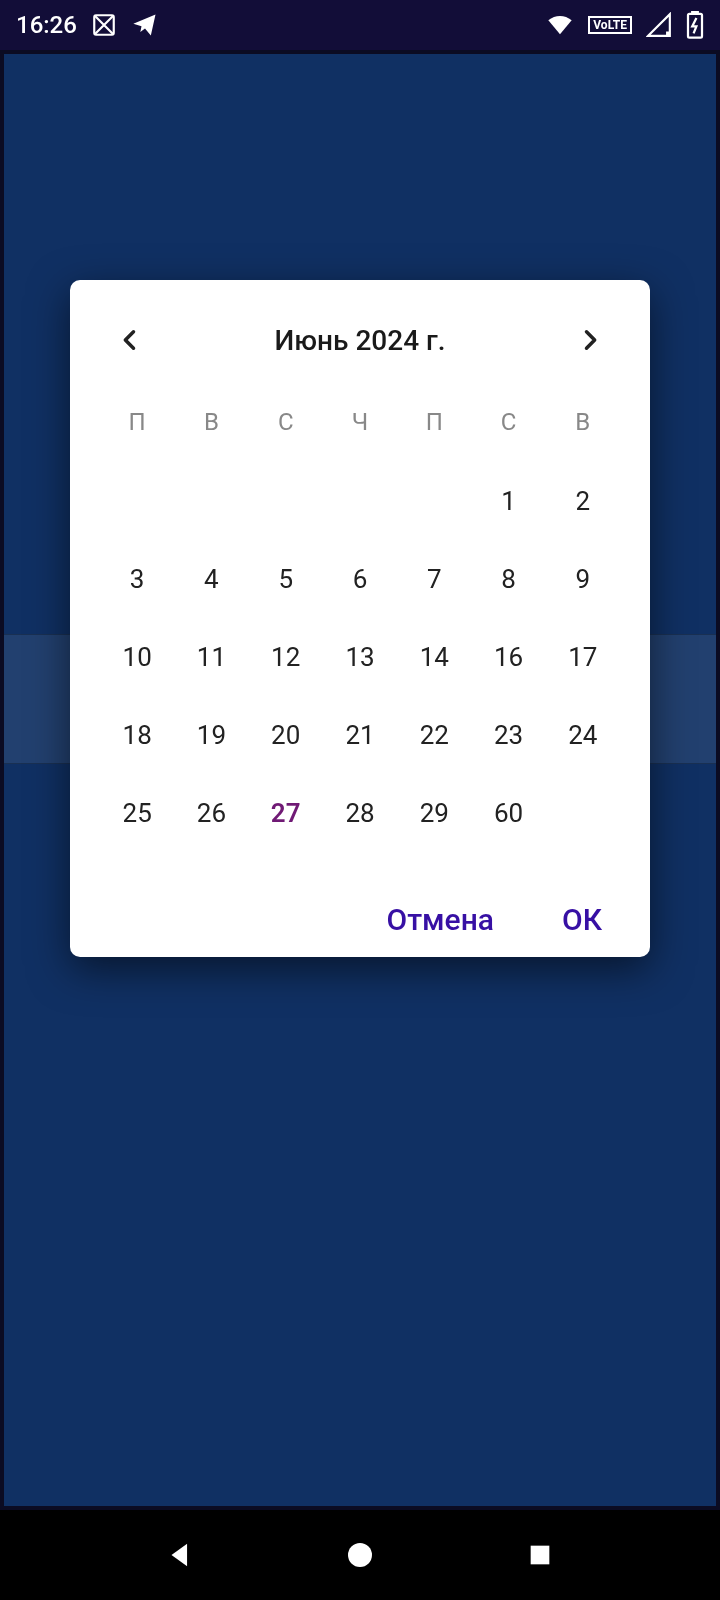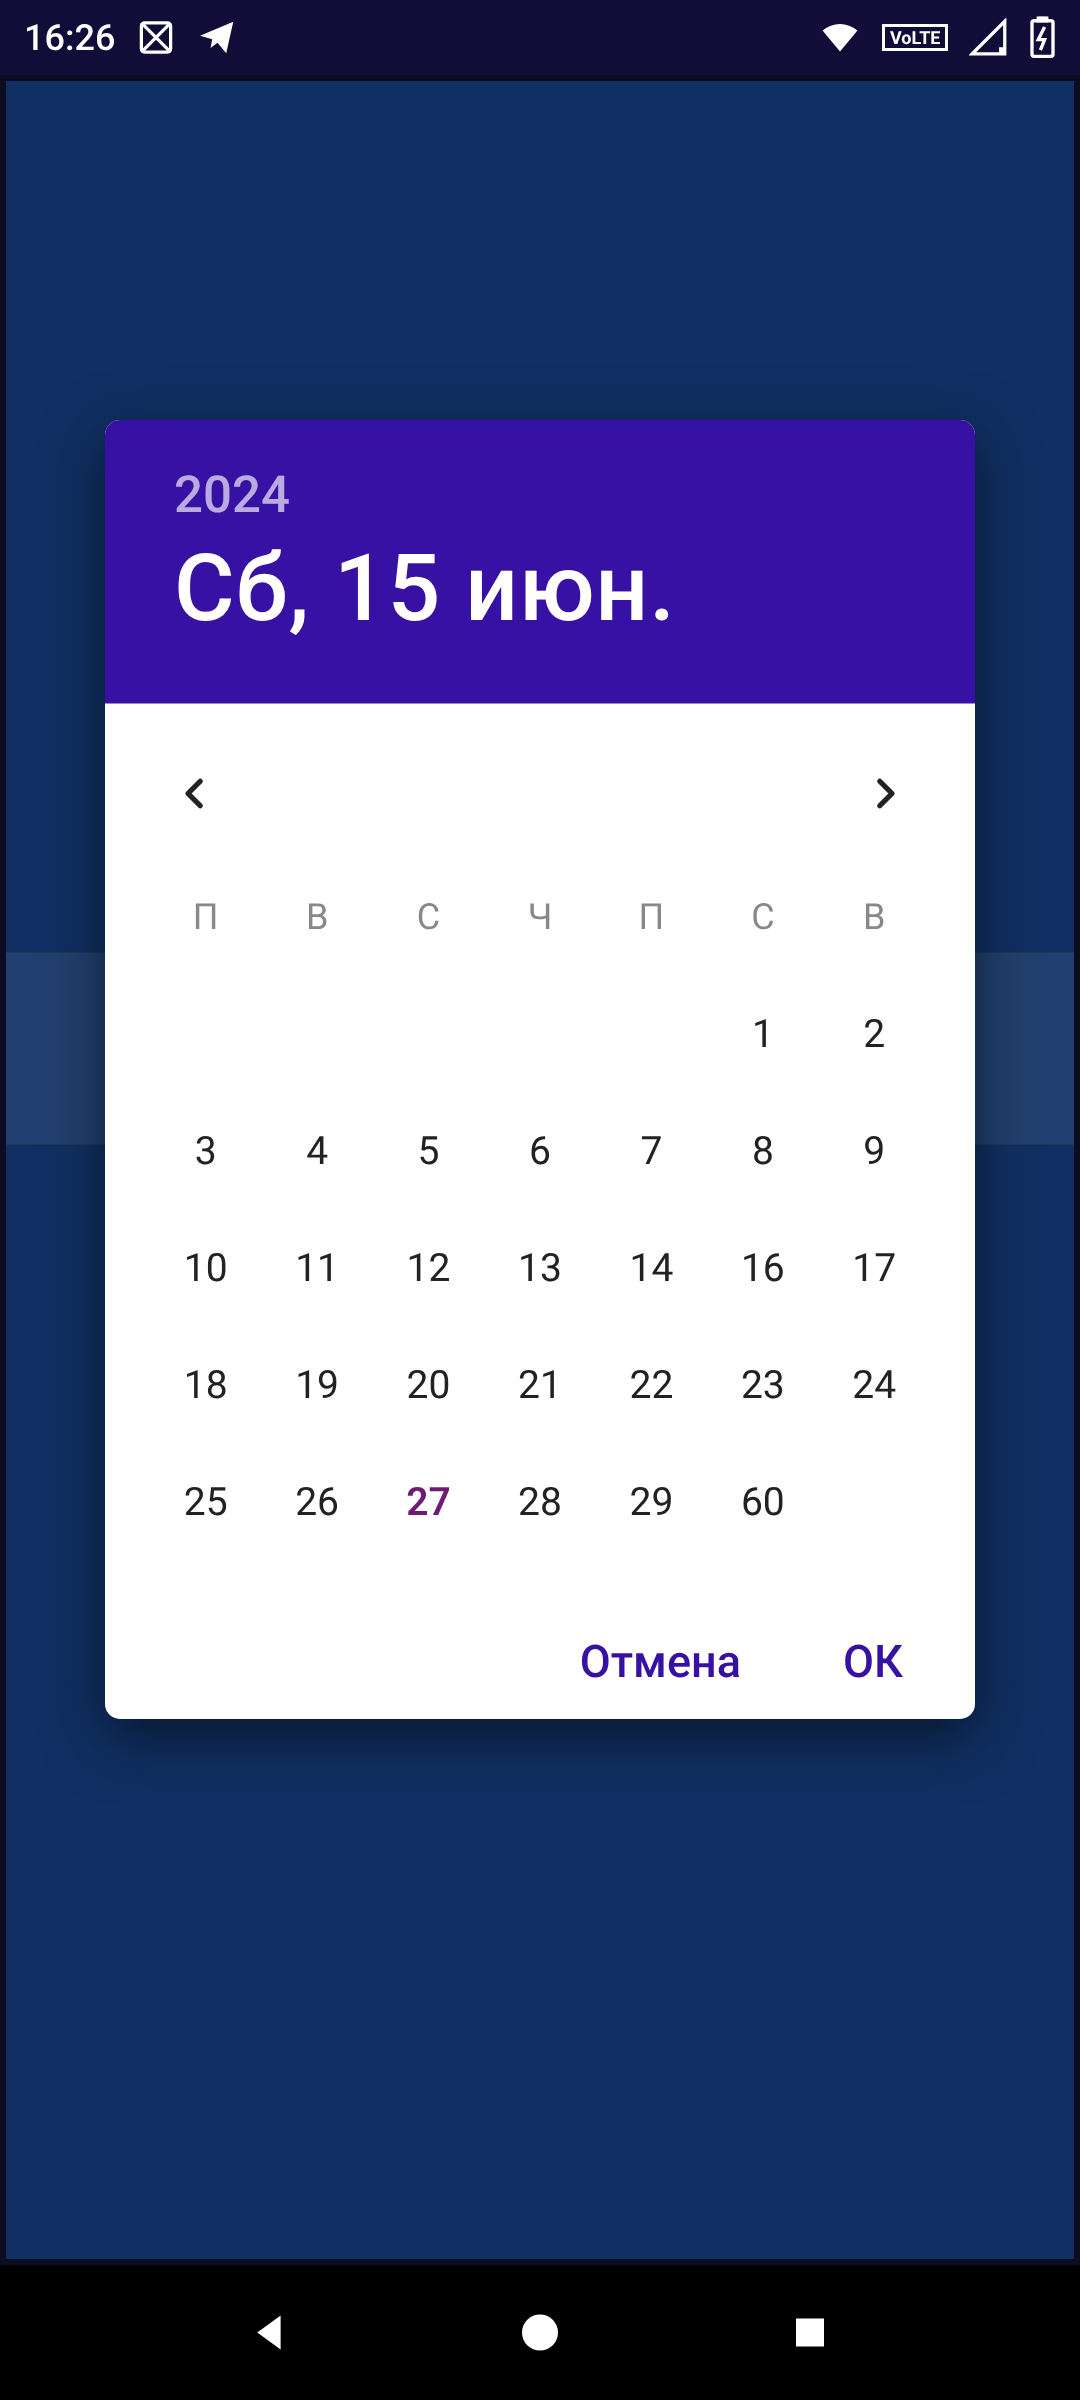--- a/index.html
+++ b/index.html
@@ -180,34 +180,31 @@
         </svg>
     </span>
   </div>
 </div>
 
 <div class="app-bg">
   <div class="bg-strip"></div>
 </div>
 
 <div class="dialog">
-  <div class="dlg-header">
-    <div class="dlg-year">2024</div>
-    <div class="dlg-date">Сб, 15 июн.</div>
-  </div>
 
   <div class="dlg-body">
     <div class="month-row">
       <div class="chev">
         <span class="ic">
           <svg width="28" height="28" viewBox="0 0 24 24" fill="none" stroke="#222" stroke-width="3" stroke-linecap="round" stroke-linejoin="round">
               <polyline points="15 5 8 12 15 19"></polyline>
             </svg>
         </span>
       </div>
+      <div class="month-label">Июнь 2024 г.</div>
       <div class="chev">
         <span class="ic">
           <svg width="28" height="28" viewBox="0 0 24 24" fill="none" stroke="#222" stroke-width="3" stroke-linecap="round" stroke-linejoin="round">
               <polyline points="9 5 16 12 9 19"></polyline>
             </svg>
         </span>
       </div>
     </div>
 
     <div class="grid" id="calendar-grid">

